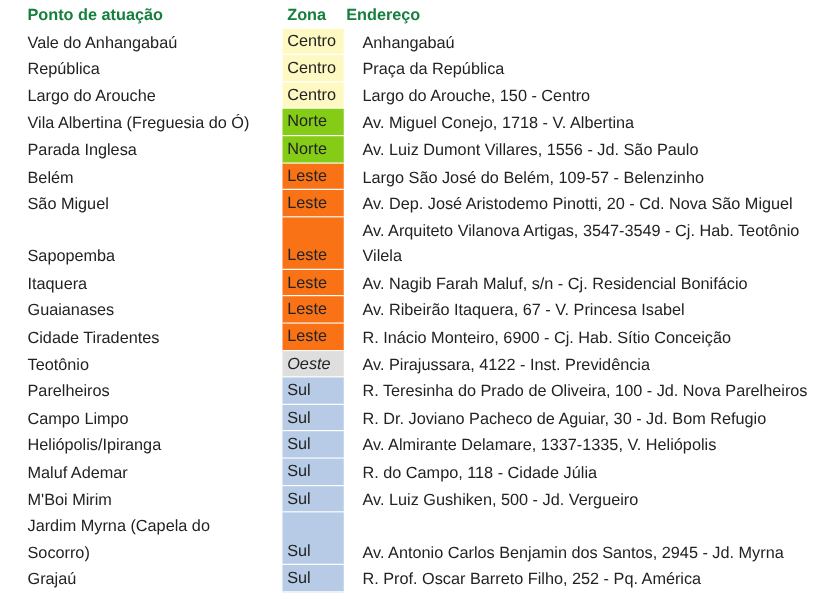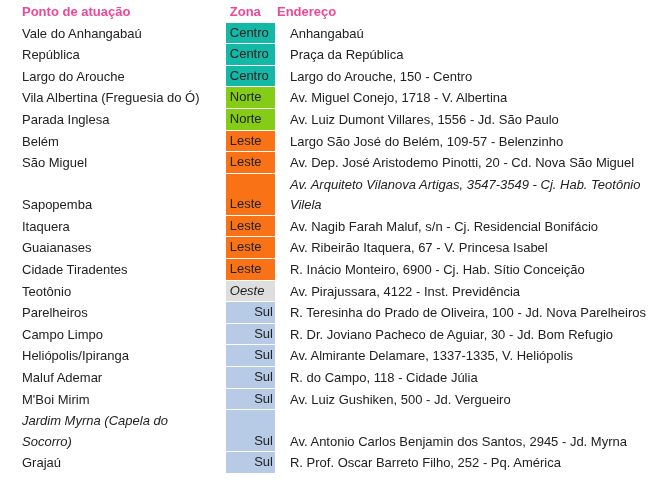--- a/index.html
+++ b/index.html
@@ -1,32 +1,32 @@
 <!DOCTYPE html>
 <html><head>
   <meta charset="utf-8">
   <style>
     html, body { margin: 0; padding: 0; background: #ffffff; }
     body { width: 650px; height: 484px; overflow: hidden; position: relative;
            font-family: "Liberation Sans", sans-serif; font-size: 13px; color: #222; }
     table { position: absolute; left: 20px; top: 2px; border-collapse: separate; border-spacing: 0; }
     td, th { padding: 0 4px 0 2px; height: 20.6px; line-height: 20.6px; vertical-align: bottom;
              white-space: nowrap; text-align: left; }
-    th { font-weight: bold; color: #ec4899; background: #fff; }
+    th { font-weight: bold; color: #15803d; background: #fff; }
     td.ponto { width: 204px; padding-left: 2px; }
     td.zona { width: 44px; padding-left: 4px; padding-right: 2px; border-bottom: 1px solid #ffffff; }
     td.end { padding-left: 15px; }
     th.zona-h { padding-left: 4px; }
     tr.tall td { height: 41px; line-height: 20.6px; white-space: normal; }
-    tr.tall td.ponto div, tr.tall td.end div { line-height: 20.6px; font-style: italic; }
-    .z-centro { background: #14b8a6; margin-top: 41px; }
+    tr.tall td.ponto div, tr.tall td.end div { line-height: 20.6px; }
+    .z-centro { background: #fef9c3; margin-top: 41px; }
     .z-norte { background: #84cc16; }
     .z-leste { background: #f97316; }
     .z-oeste { background: #dedede; font-style: italic; }
-    .z-sul { background: #b7cbe6; text-align: right; }
+    .z-sul { background: #b7cbe6; }
   </style>
 </head>
 <body>
 
 <table>
   <thead>
     <tr>
       <th>Ponto de atuação</th>
       <th class="zona-h">Zona</th>
       <th>Endereço</th>

